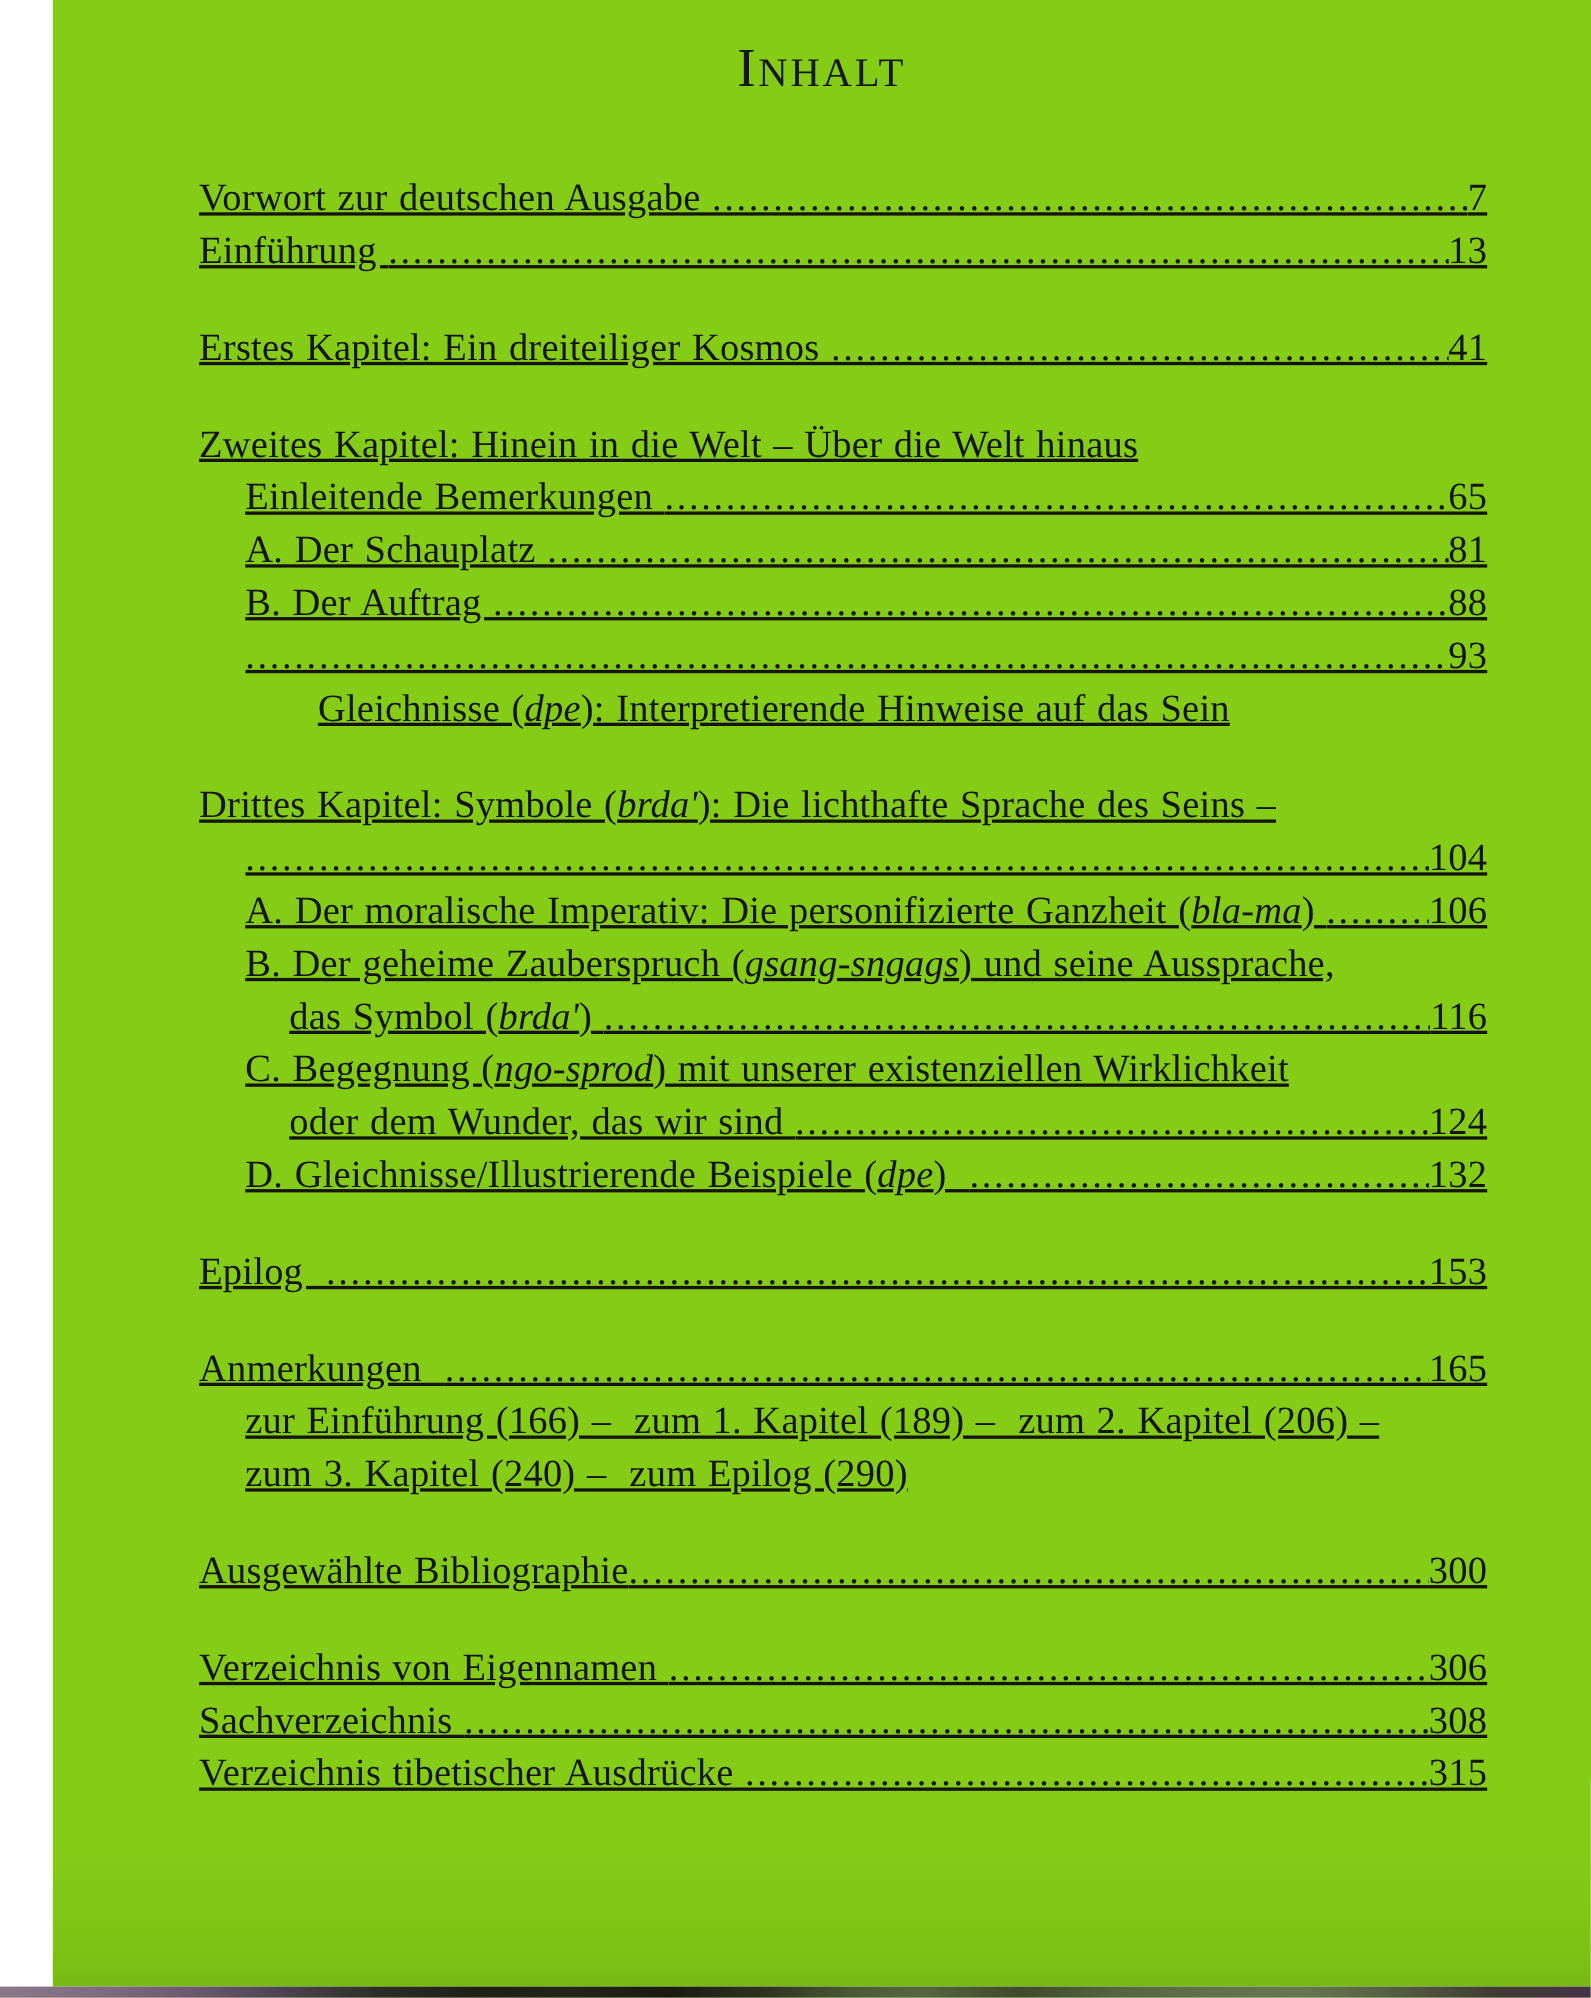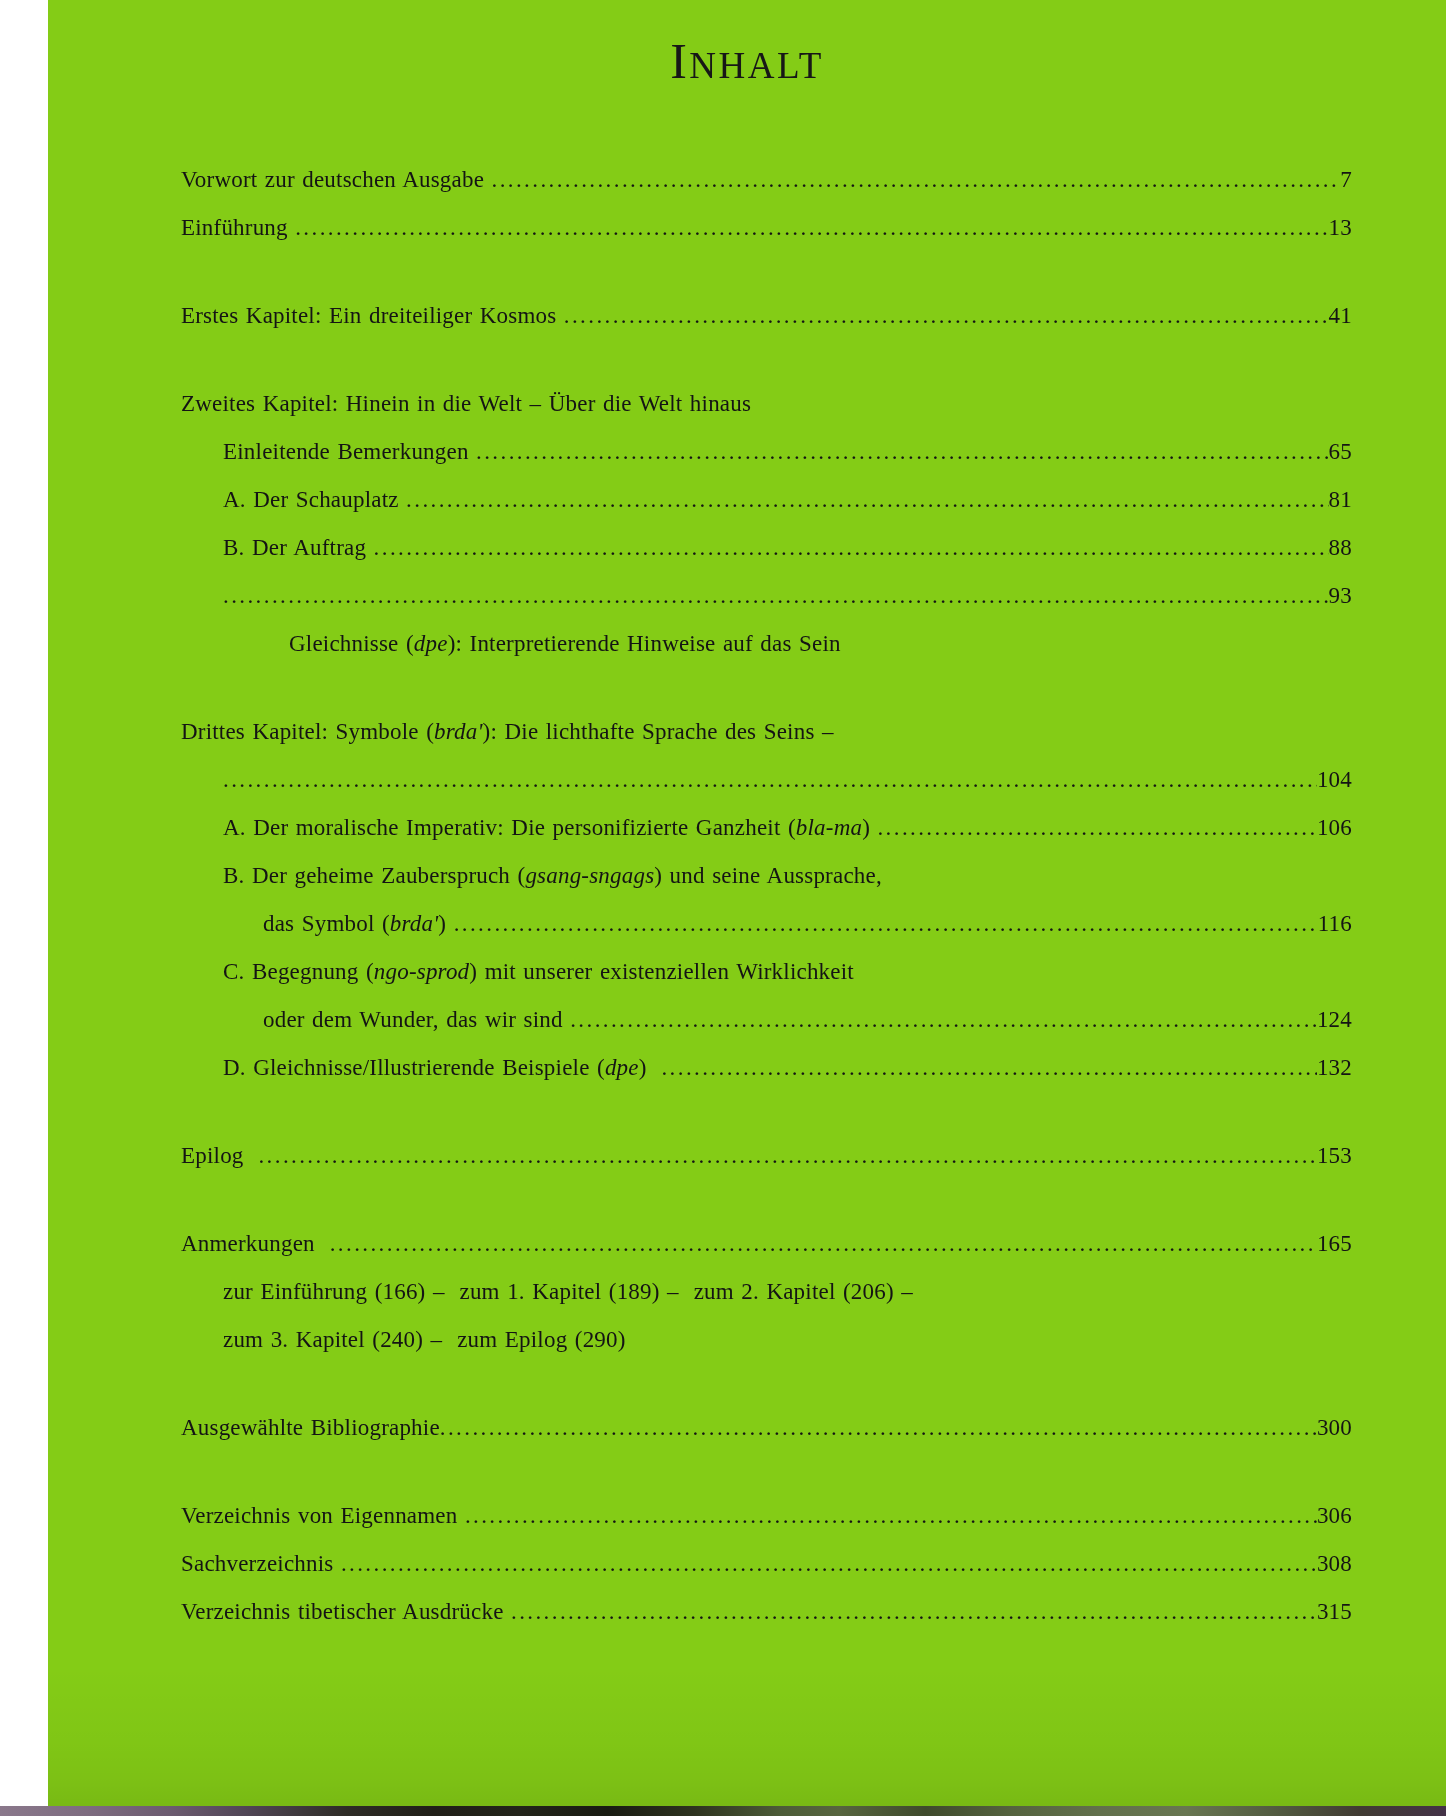--- a/index.html
+++ b/index.html
@@ -42,24 +42,25 @@
     font-weight: normal;
     letter-spacing: 2.5px;
     color: #171717;
   }
   .title .t-init { font-size: 50px; }
   .title .t-rest { font-size: 37px; }
 
   .toc {
     margin: 60px 0 0 133px;
     width: 1171px;
-    font-size: 23px;
+    font-size: 35px;
     line-height: 48px;
     letter-spacing: 0.2px;
     word-spacing: 1.5px;
+    text-decoration: underline;
   }
   .row {
     display: flex;
     align-items: baseline;
   }
   .row.gap { margin-top: 40px; }
   .ind1 { padding-left: 42px; }
   .ind2 { padding-left: 82px; }
   .ind3 { padding-left: 108px; }
   .label { white-space: pre; }

